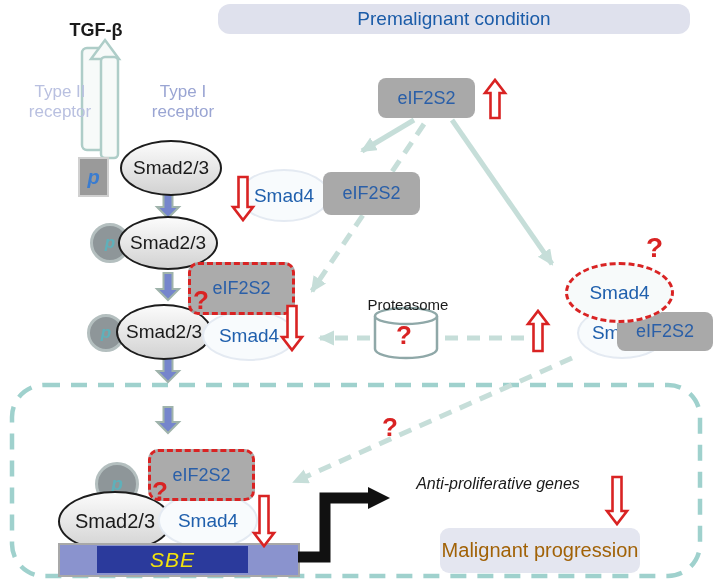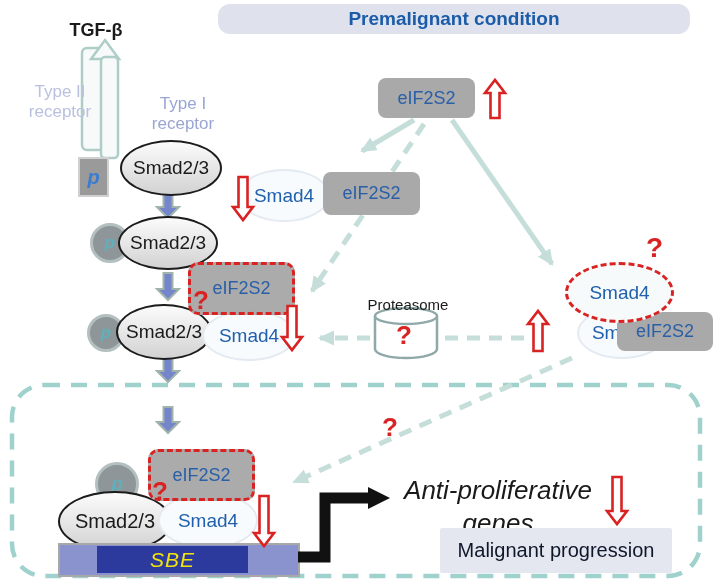--- a/index.html
+++ b/index.html
@@ -7,21 +7,21 @@
     position:relative;width:717px;height:587px;background:#ffffff;
     font-family:"Liberation Sans", sans-serif;overflow:hidden;
   }
   .abs{position:absolute;}
   .layer-svg-bottom{position:absolute;left:0;top:0;z-index:1;}
   .layer-content{position:absolute;left:0;top:0;width:717px;height:587px;z-index:2;pointer-events:none;}
   .layer-svg-top{position:absolute;left:0;top:0;z-index:3;pointer-events:none;}
   .header{
     left:218px;top:4px;width:472px;height:30px;background:#dfe1ed;border-radius:12px;
     display:flex;align-items:center;justify-content:center;
-    color:#1b5ca8;font-size:19px;font-weight:bold;
+    color:#1b5ca8;font-size:19px;font-weight:normal;
   }
   .blacklabel{color:#1a1a1a;font-size:18px;text-align:center;}
   .recep-label{font-size:17px;line-height:1.15;text-align:center;padding-left:20px;}
   .ellipse-dark{
     background:linear-gradient(180deg,#fbfbfb 0%,#e9e9e9 45%,#d2d2d2 100%);
     border:2px solid #1c1c1c;border-radius:50%;
     display:flex;align-items:center;justify-content:center;
     color:#1a1a1a;font-size:19px;
   }
   .ellipse-light{
@@ -54,26 +54,26 @@
     display:flex;align-items:center;justify-content:center;
     color:#3a7cd0;font-style:italic;font-weight:bold;font-size:20px;
   }
   .qmark{color:#d92323;font-size:26px;font-weight:bold;line-height:1;}
   .sbe-outer{left:58px;top:543px;width:238px;height:30px;background:#8a93ce;border:2px solid #a8a8a8;}
   .sbe-inner{
     left:97px;top:546px;width:151px;height:27px;background:#2b3a9c;
     display:flex;align-items:center;justify-content:center;
     color:#f2e30e;font-size:21px;font-weight:normal;font-style:italic;letter-spacing:1px;
   }
-  .genes{color:#1a1a1a;font-size:26px;text-align:center;line-height:1.25;}
+  .genes{color:#1a1a1a;font-size:16px;text-align:center;line-height:1.25;}
   .genes .l1{font-style:italic;}
   .malignant{
-    left:440px;top:528px;width:232px;height:45px;background:#e4e6f0;border-radius:2px;
+    left:440px;top:528px;width:200px;height:45px;background:#e4e6f0;border-radius:9px;
     display:flex;align-items:center;justify-content:center;
-    color:#0f172a;font-size:20px;
+    color:#a16207;font-size:20px;
   }
 </style>
 </head>
 <body>
 
 <div id="canvas">
 
   <svg class="layer-svg-bottom" width="717" height="587" viewBox="0 0 717 587">
     <defs>
       <marker id="tealhead" markerUnits="userSpaceOnUse" markerWidth="20" markerHeight="17" refX="14" refY="7.5" orient="auto">
@@ -108,21 +108,21 @@
     </g>
   </svg>
 
   <div class="layer-content">
 
     <div class="abs header">Premalignant condition</div>
 
     <div class="abs blacklabel" style="left:60px;top:20px;width:72px;font-weight:bold;">TGF-β</div>
 
     <div class="abs recep-label" style="left:0px;top:82px;width:80px;color:#b9c0e0;">Type II receptor</div>
-    <div class="abs recep-label" style="left:124px;top:94px;width:78px;color:#9aa5d3;">Type I receptor</div>
+    <div class="abs recep-label" style="left:124px;top:82px;width:78px;color:#9aa5d3;">Type I receptor</div>
 
     <div class="abs pbox" style="left:78px;top:157px;width:27px;height:36px;">p</div>
 
     <div class="abs ellipse-dark" style="left:120px;top:140px;width:98px;height:52px;">Smad2/3</div>
 
     <div class="abs pcircle" style="left:90px;top:223px;width:34px;height:34px;">p</div>
     <div class="abs ellipse-dark" style="left:118px;top:216px;width:96px;height:50px;">Smad2/3</div>
 
     <div class="abs pcircle" style="left:87px;top:314px;width:32px;height:32px;">p</div>
     <div class="abs ellipse-dark" style="left:116px;top:304px;width:92px;height:52px;">Smad2/3</div>

